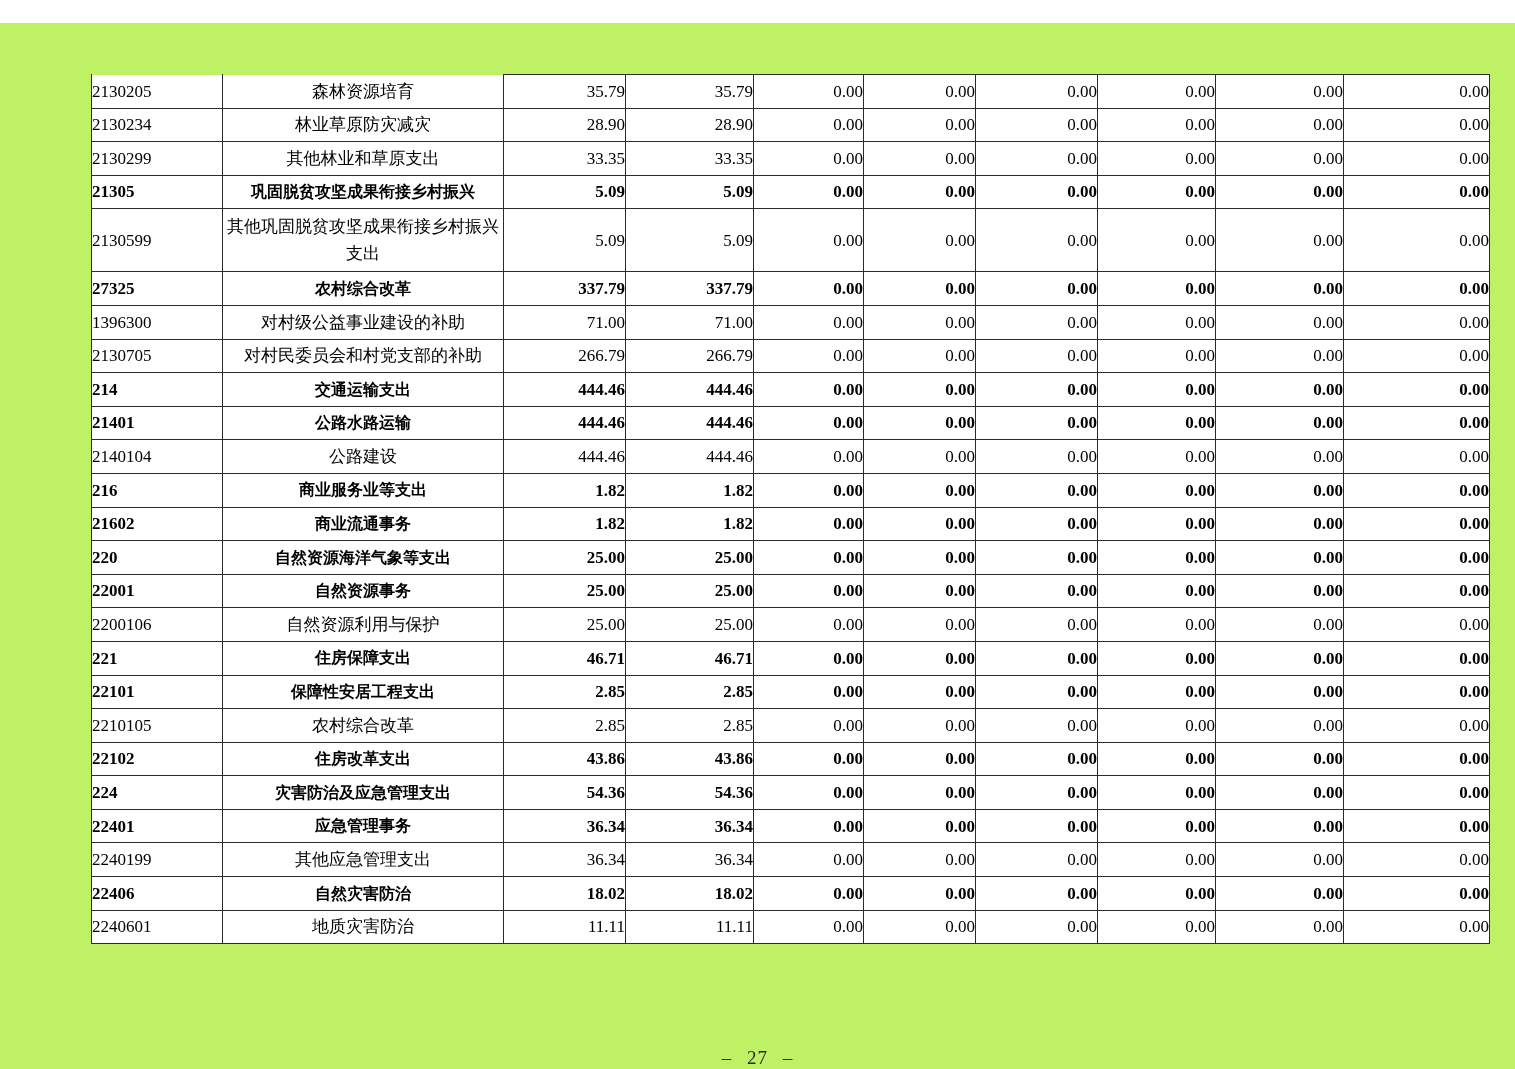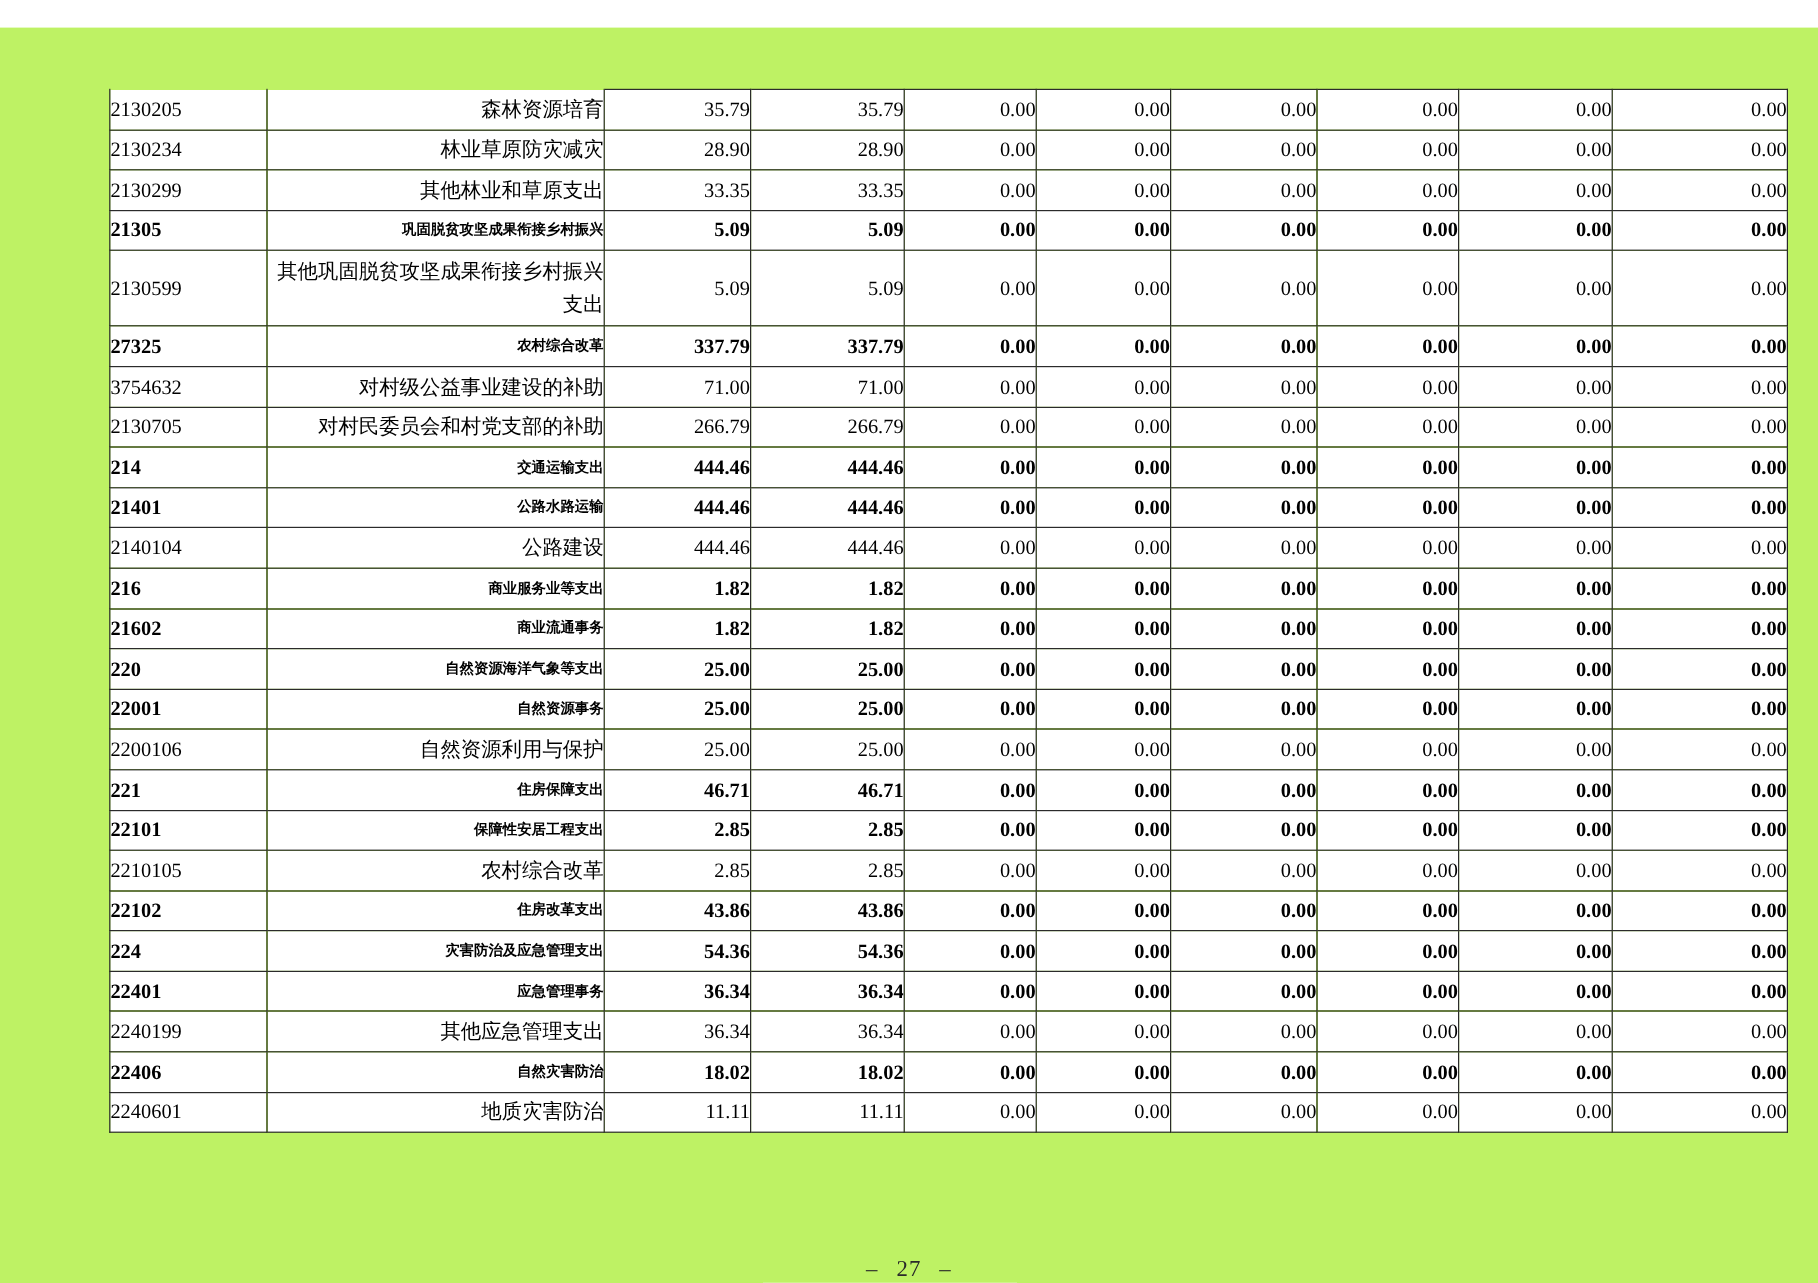--- a/index.html
+++ b/index.html
@@ -43,35 +43,35 @@
     height: 33.6px;
   }
   table.budget tr.tall {
     height: 63px;
   }
   td.c-code {
     text-align: left;
     padding-left: 4px;
   }
   td.c-name {
-    text-align: right;
+    text-align: center;
     padding: 2px 18px 2px 6px;
     word-break: break-all;
   }
   td.c-num {
     text-align: right;
     padding-right: 10px;
     font-variant-numeric: lining-nums;
   }
   tr.bold td {
     font-weight: 700;
   }
   tr.bold td.c-name {
     font-family: "Liberation Sans", sans-serif;
-    font-size: 12px;
+    font-size: 16px;
   }
   
   tr.first-row td.open-top {
     border-top: 1px solid transparent;
   }
   .footer {
     position: absolute;
     left: 0;
     top: 1024px;
     width: 100%;
@@ -167,21 +167,21 @@
           <td class="c-num">337.79</td>
           <td class="c-num">337.79</td>
           <td class="c-num">0.00</td>
           <td class="c-num">0.00</td>
           <td class="c-num">0.00</td>
           <td class="c-num">0.00</td>
           <td class="c-num">0.00</td>
           <td class="c-num">0.00</td>
         </tr>
         <tr>
-          <td class="c-code">3754632</td>
+          <td class="c-code">1396300</td>
           <td class="c-name">对村级公益事业建设的补助</td>
           <td class="c-num">71.00</td>
           <td class="c-num">71.00</td>
           <td class="c-num">0.00</td>
           <td class="c-num">0.00</td>
           <td class="c-num">0.00</td>
           <td class="c-num">0.00</td>
           <td class="c-num">0.00</td>
           <td class="c-num">0.00</td>
         </tr>

